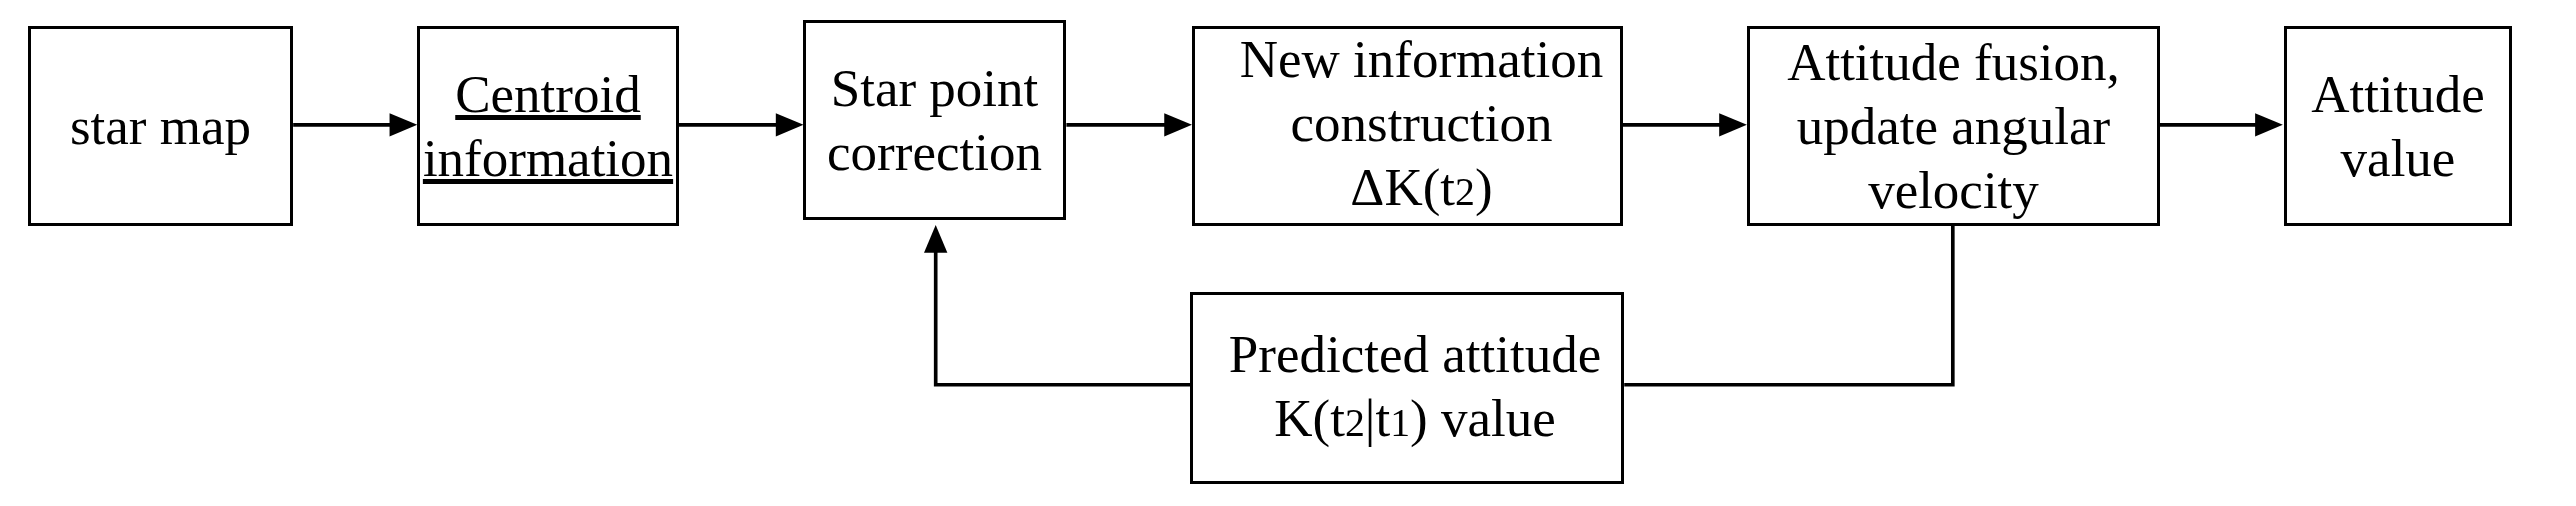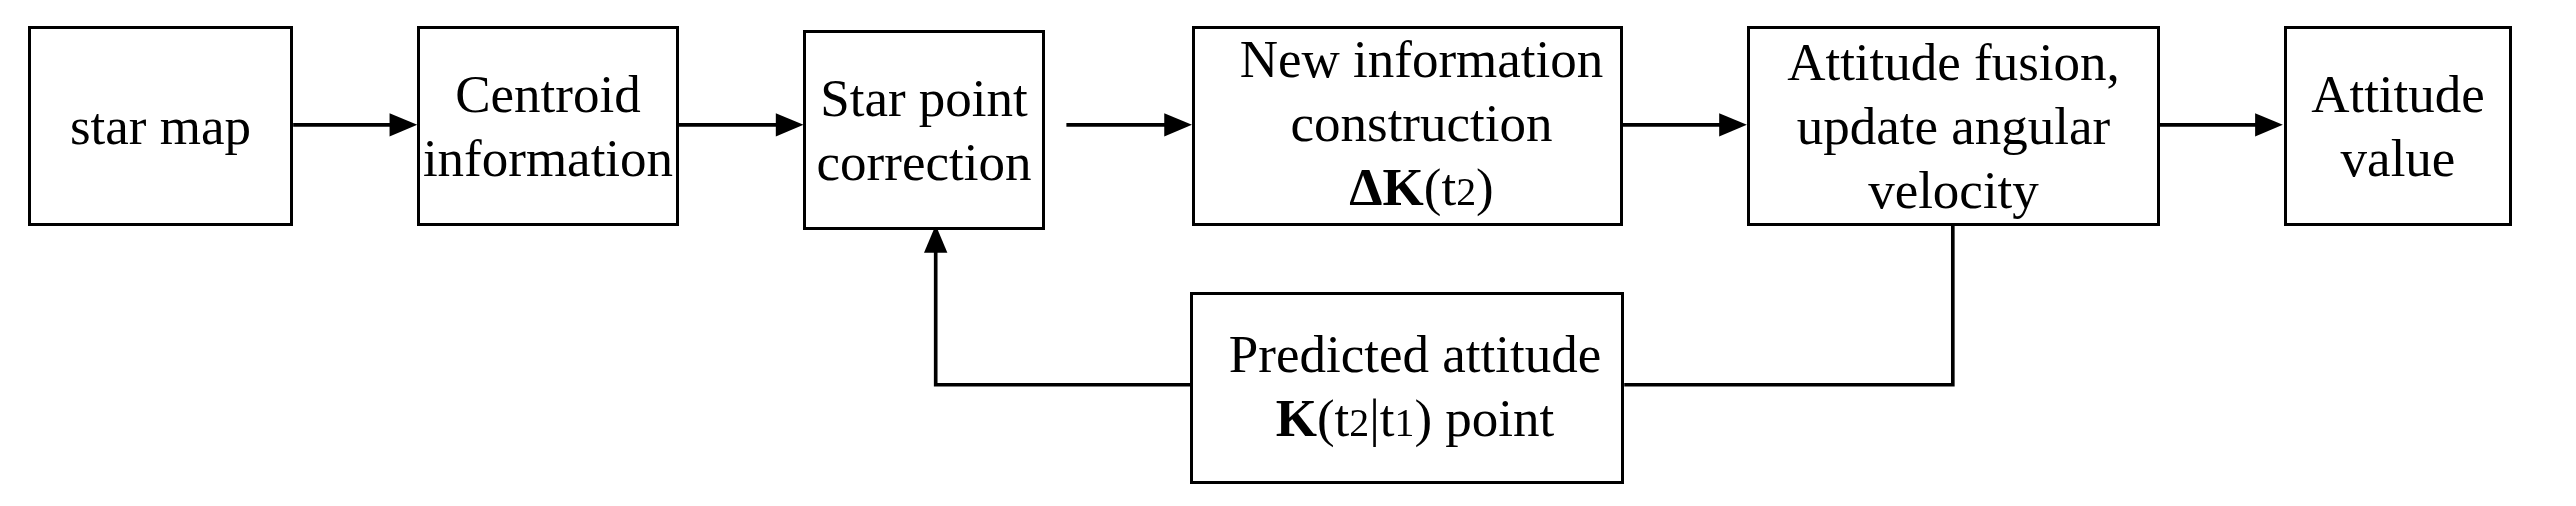--- a/index.html
+++ b/index.html
@@ -31,21 +31,21 @@
     display: flex;
     flex-direction: column;
     justify-content: center;
     align-items: center;
     text-align: center;
     font-size: 53px;
     line-height: 64px;
     white-space: nowrap;
   }
   .box .line { display: block; }
-  .seg-b { font-weight: bold; }
+  .seg-b { font-weight: normal; }
   .seg-s { font-size: 0.75em; }
 </style>
 </head>
 <body>
 
 <div id="stage" style="background: rgb(255, 255, 255); color: rgb(0, 0, 0);">
 
   <svg class="connectors" viewBox="0 0 3525 693">
     <g stroke="#000000" stroke-width="5" fill="none">
 
@@ -66,41 +66,41 @@
       <polygon points="1631,171 1593,155 1593,187"></polygon>
       <polygon points="2391,171 2353,155 2353,187"></polygon>
       <polygon points="3125,171 3087,155 3087,187"></polygon>
       <polygon points="1280,308 1264,346 1296,346"></polygon>
     </g>
   </svg>
 
   <div class="box" style="left:28px;   top:25.6px;  width:265px; height:200px;">
       <div class="line"><span>star map</span></div>
     </div>
-  <div class="box" style="left:417px;  top:25.6px;  width:262px; height:200px;">
+  <div class="box" style="left:417px;  top:25.6px;  width:262px; height:200px;text-decoration:underline;">
       <div class="line"><span>Centroid</span></div>
       <div class="line"><span>information</span></div>
     </div>
-  <div class="box" style="left:803px; top:30px;  width:242px; height:200px;">
+  <div class="box" style="left:803px; top:20px;  width:263px; height:200px;">
       <div class="line"><span>Star point</span></div>
       <div class="line"><span>correction</span></div>
     </div>
   <div class="box" style="left:1192px; top:25.6px;  width:431px; height:200px;padding-left:28px;">
       <div class="line"><span>New information</span></div>
       <div class="line"><span>construction</span></div>
       <div class="line"><span class="seg-b">ΔK</span><span>(t</span><span class="seg-s">2</span><span>)</span></div>
     </div>
   <div class="box" style="left:1747px; top:25.6px;  width:413px; height:200px;">
       <div class="line"><span>Attitude fusion,</span></div>
       <div class="line"><span>update angular</span></div>
       <div class="line"><span>velocity</span></div>
     </div>
   <div class="box" style="left:2284px; top:25.6px;  width:228px; height:200px;">
       <div class="line"><span>Attitude</span></div>
       <div class="line"><span>value</span></div>
     </div>
   <div class="box" style="left:1190px; top:292px; width:434px; height:192px;padding-left:16px;">
       <div class="line"><span>Predicted attitude</span></div>
-      <div class="line"><span class="seg-b">K</span><span>(t</span><span class="seg-s">2</span><span>|t</span><span class="seg-s">1</span><span>) point</span></div>
+      <div class="line"><span class="seg-b">K</span><span>(t</span><span class="seg-s">2</span><span>|t</span><span class="seg-s">1</span><span>) value</span></div>
     </div>
 
 </div>
 
 
 </body></html>

